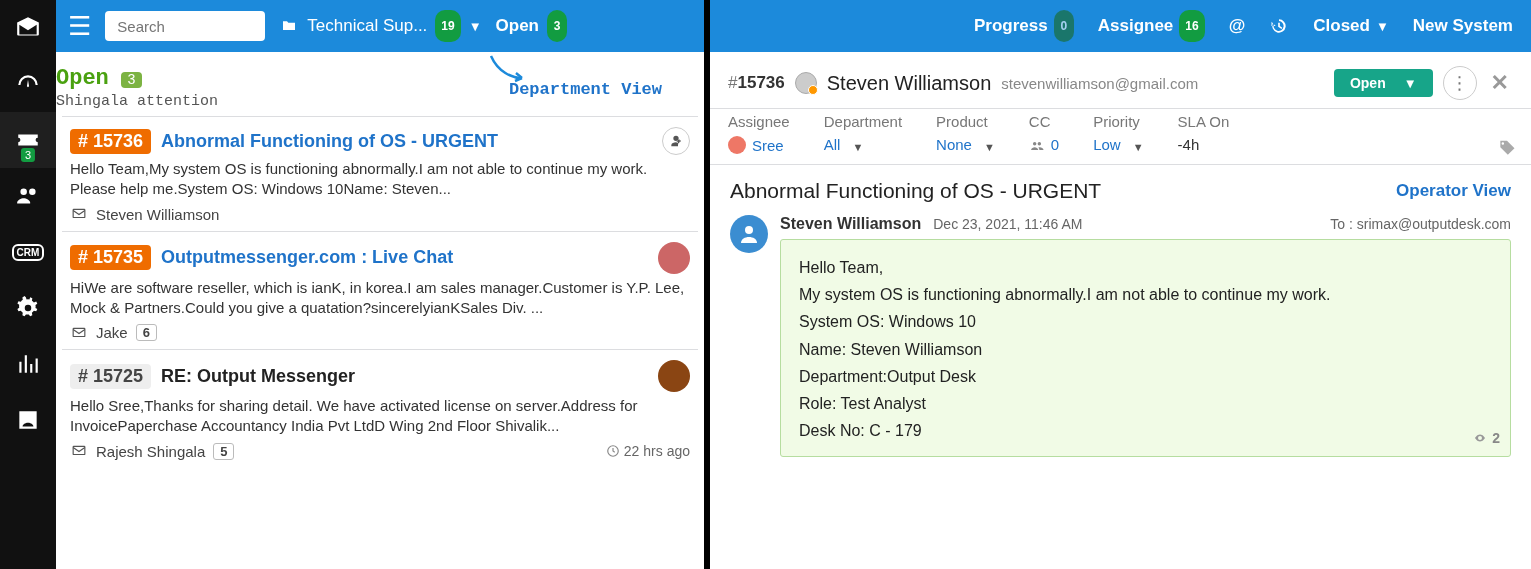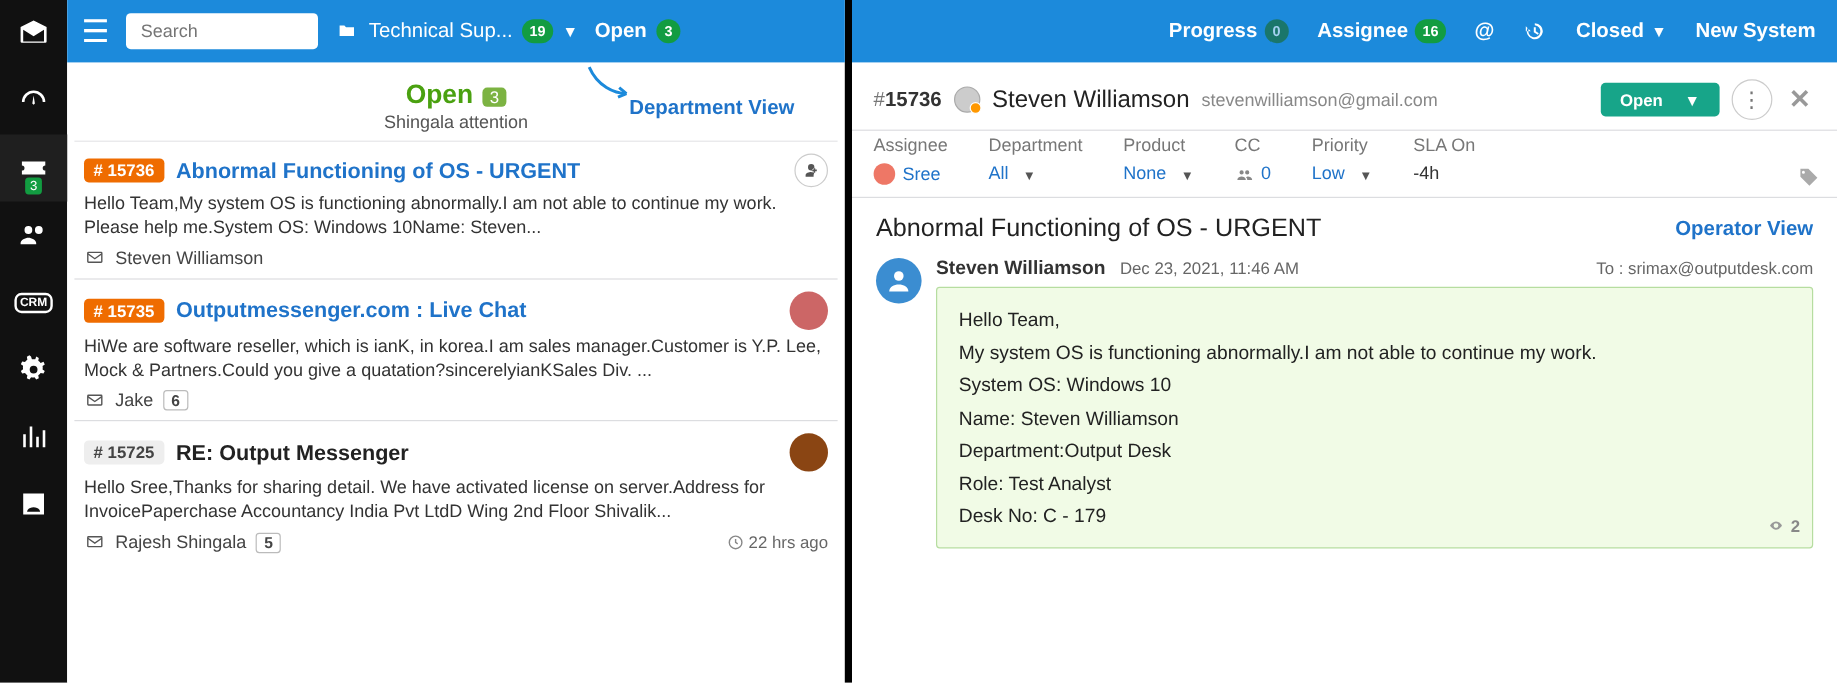--- a/index.html
+++ b/index.html
@@ -22,36 +22,36 @@
 .crm-box{font-size:10px;font-weight:bold;border:2px solid #fff;border-radius:6px;padding:1px 3px;color:#fff;}
 .side-badge{position:absolute;bottom:6px;left:50%;transform:translateX(-50%);background:#129c41;color:#fff;font-size:11px;padding:0 4px;border-radius:3px;line-height:14px;}
 .main{flex:1;display:flex;min-width:0;}
 .list-pane{width:654px;display:flex;flex-direction:column;border-right:6px solid #000;background:#fff;}
 .detail-pane{flex:1;display:flex;flex-direction:column;min-width:0;}
 .topbar{height:52px;background:var(--blue);display:flex;align-items:center;color:#fff;padding:0 12px;gap:14px;font-size:17px;}
 .topbar .hamburger{font-size:26px;}
 .search-box{background:#fff;border-radius:4px;height:30px;display:flex;align-items:center;padding:0 10px;color:#888;width:160px;}
 .search-box input{border:none;outline:none;font-size:15px;color:#333;width:100%;background:transparent;}
 .folder{display:flex;align-items:center;gap:8px;}
-.badge{display:inline-flex;align-items:center;justify-content:center;min-width:20px;height:20px;border-radius:10px;background:#129c41;color:#fff;font-size:12px;font-weight:600;padding:0 6px;}
+.badge{display:inline-flex;align-items:center;justify-content:center;min-width:20px;height:32px;border-radius:10px;background:#129c41;color:#fff;font-size:12px;font-weight:600;padding:0 6px;}
 .badge.zero{background:#1a6a22;opacity:.6;}
 .caret{font-size:13px;}
 .topbar-right{height:52px;background:var(--blue);display:flex;align-items:center;color:#fff;padding:0 18px;gap:24px;font-size:17px;font-weight:600;justify-content:flex-end;}
 .topbar-right .item{display:flex;align-items:center;gap:6px;}
-.status-header{padding:14px 16px 6px;text-align:center;position:relative;}
+.status-header{padding:14px 0 6px;text-align:left;position:relative;font-family:Liberation Mono, monospace;}
 .status-header .title{font-size:22px;font-weight:600;color:var(--green);}
 .status-header .count{display:inline-block;background:#7cb342;color:#fff;font-size:14px;border-radius:4px;padding:0 6px;margin-left:4px;}
 .status-header .sub{color:#555;font-size:15px;margin-top:2px;}
 .dept-view{position:absolute;right:42px;top:28px;color:var(--link);font-size:17px;font-weight:600;}
 .arrow{position:absolute;top:2px;left:432px;width:40px;height:30px;}
 .ticket-list{overflow:auto;padding:0 6px;}
 .ticket{border-top:1px solid var(--border);padding:10px 8px 8px;}
 .ticket:first-child{border-top:1px solid var(--border);}
 .tline1{display:flex;align-items:center;gap:10px;}
-.tid{background:#eee;color:#444;font-weight:700;border-radius:4px;padding:2px 8px;font-size:14px;}
+.tid{background:#eee;color:#444;font-weight:700;border-radius:4px;padding:2px 8px;font-size:18px;}
 .tid.orange{background:var(--orange);color:#fff;}
 .tsubj{color:var(--link);font-size:18px;font-weight:600;}
 .tsubj.black{color:#222;}
 .tline1 .spacer{flex:1;}
 .round-icon{width:28px;height:28px;border-radius:50%;border:1px solid #ccc;display:flex;align-items:center;justify-content:center;color:#666;font-size:15px;background:#fff;}
 .avatar{width:32px;height:32px;border-radius:50%;background:#c66;}
 .avatar.a2{background:#8a4513;}
 .preview{color:#333;font-size:15px;line-height:1.35;margin-top:4px;}
 .tfoot{display:flex;align-items:center;gap:8px;margin-top:6px;color:#444;font-size:15px;}
 .env{width:18px;height:14px;}

